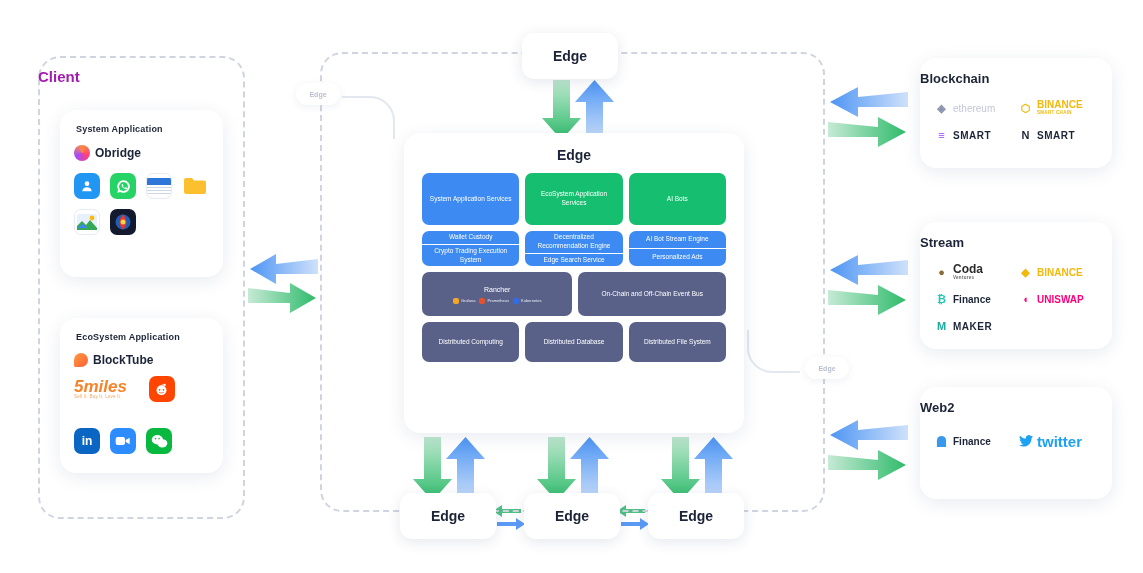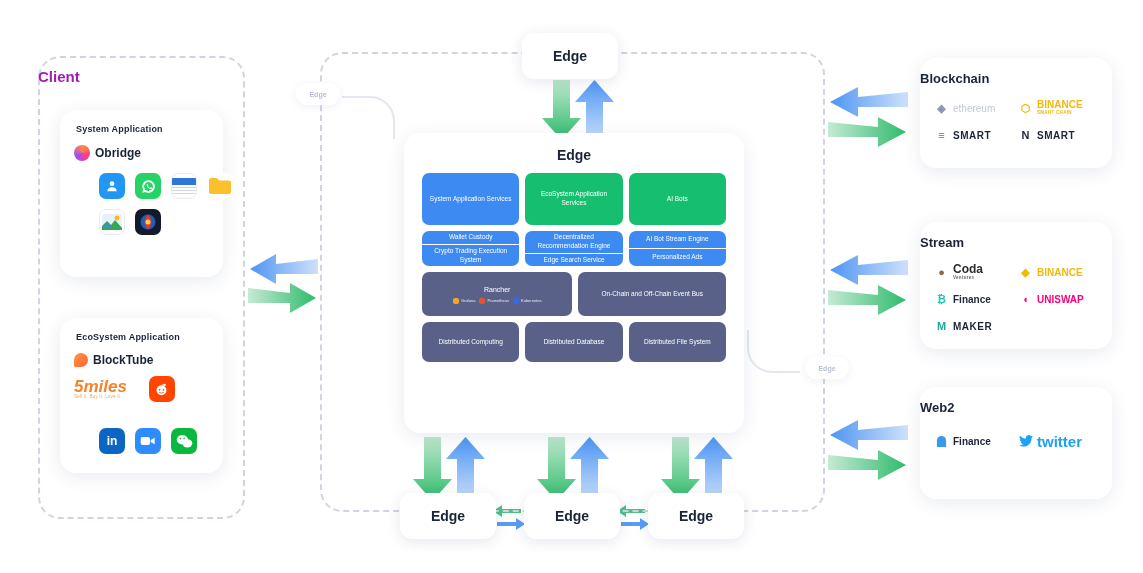--- a/index.html
+++ b/index.html
@@ -42,21 +42,21 @@
     font-size: 9px; font-weight: bold; color: #1c2438; letter-spacing: .2px;
   }
   .brand-row {
     position: absolute; left: 14px; top: 35px;
     display: flex; align-items: center; gap: 5px;
   }
   .brand-name { font-size: 12px; font-weight: bold; color: #1c2438; }
 
   .icon-grid {
     position: absolute; left: 14px; display: flex; flex-wrap: wrap;
-    gap: 10px; width: 138px; margin-left: 25px;
+    gap: 10px; width: 138px;
   }
   .app-icon {
     width: 26px; height: 26px; border-radius: 7px;
     display: flex; align-items: center; justify-content: center;
     font-size: 13px; color: #fff; overflow: hidden;
   }
 
   
   #edge-main-card { left: 404px; top: 133px; width: 340px; height: 300px; }
   #edge-main-title {

